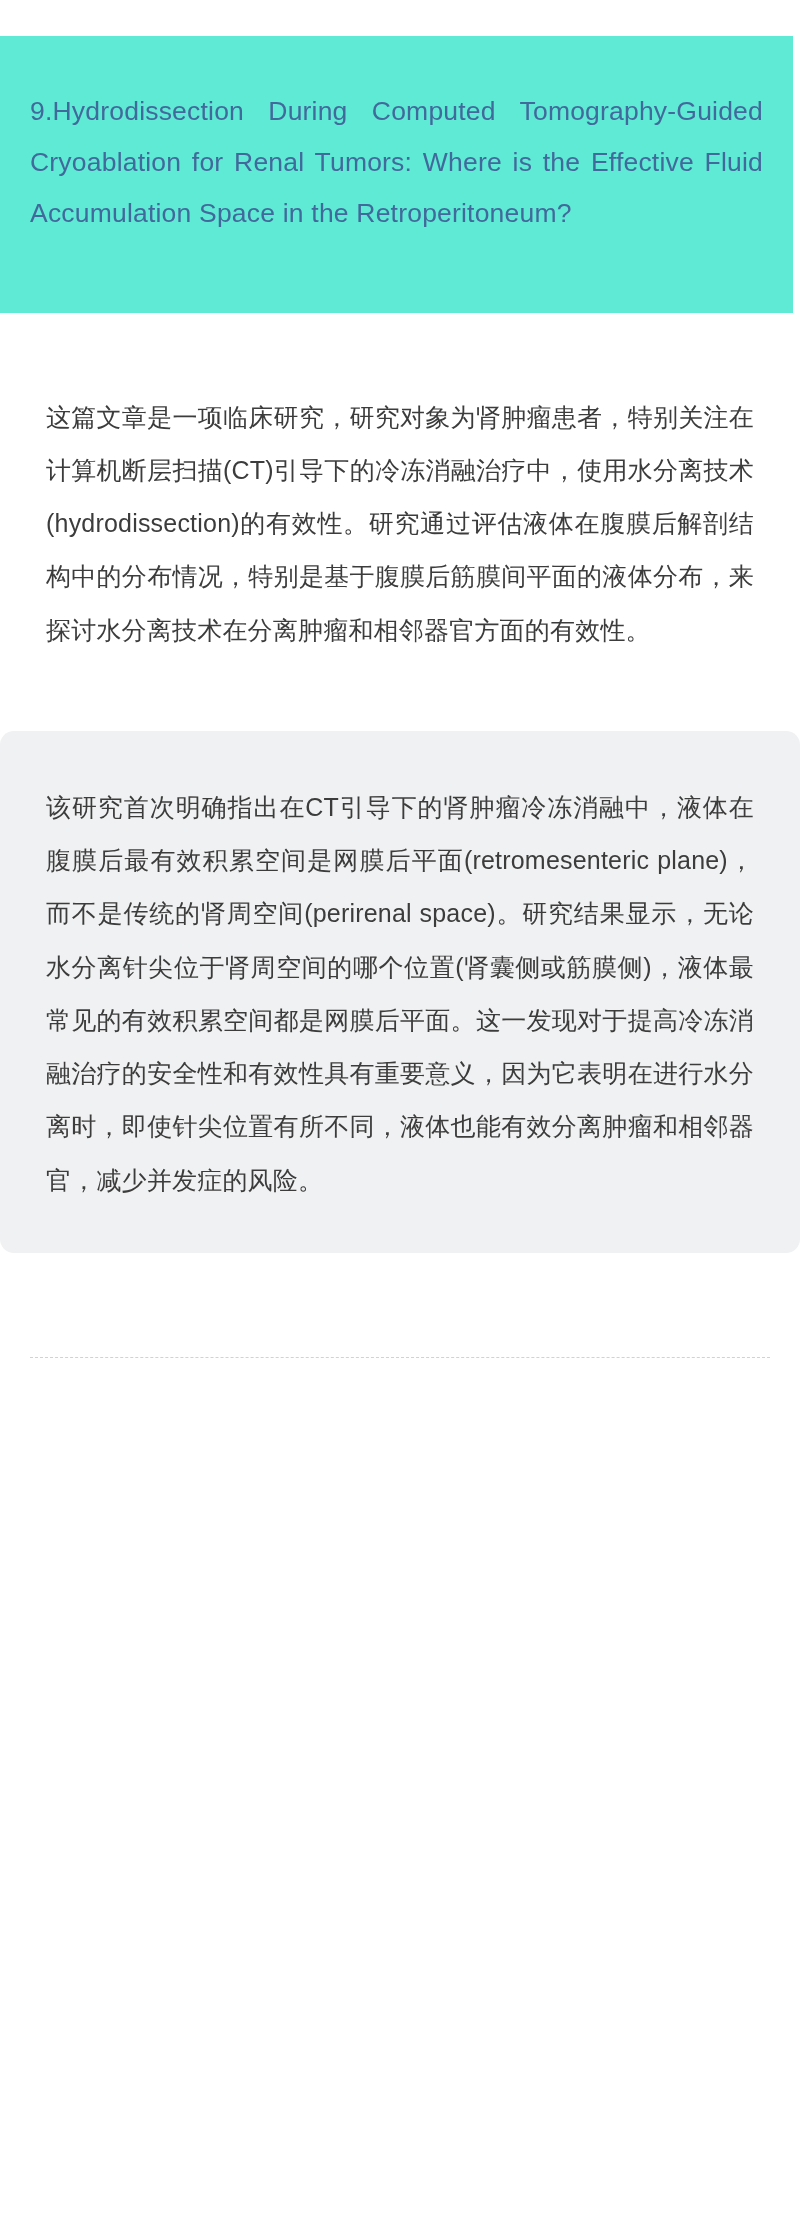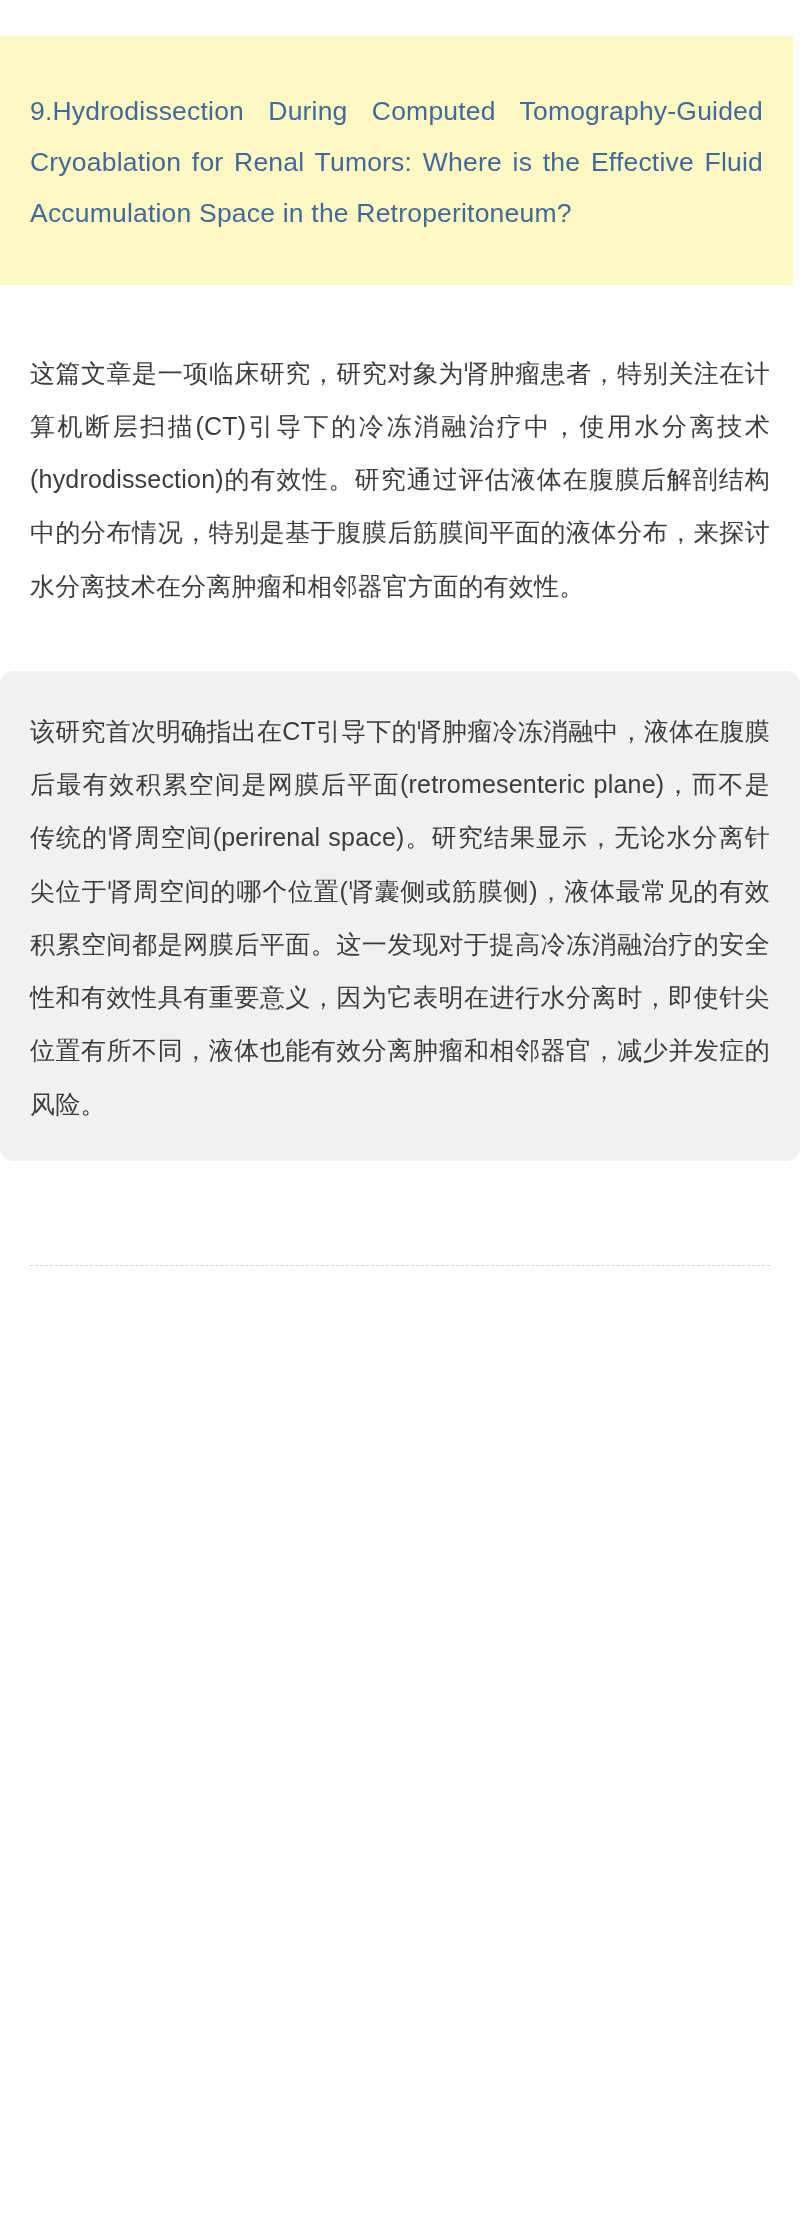--- a/index.html
+++ b/index.html
@@ -17,22 +17,22 @@
   .page {
     width: 800px;
     min-height: 2215px;
     box-sizing: border-box;
     background: #ffffff;
     padding: 0;
     position: relative;
   }
   
   .title-block {
-    background: #fef9c3;
-    padding: 50px 30px 46px 30px;
+    background: #5eead4;
+    padding: 50px 30px 74px 30px;
     margin: 0 7px 0 0;
     box-sizing: border-box;
   }
   .title-text {
     font-size: 26.5px;
     line-height: 1.92;
     color: #42699b;
     text-align: justify;
     text-justify: inter-ideograph;
     letter-spacing: 0.2px;
@@ -46,21 +46,21 @@
   .para-block.shaded {
     background: #f0f1f2;
     border-radius: 14px;
   }
   .para-text {
     font-size: 25px;
     line-height: 2.13;
     color: #3c3c3c;
     text-align: justify;
     text-justify: inter-ideograph;
-    margin: 0;
+    margin: 16px;
     letter-spacing: 0.2px;
   }
   .spacer-28 { height: 28px; }
   .spacer-34 { height: 34px; }
   .top-pad { height: 36px; }
   .divider {
     margin: 70px 30px 0 30px;
     border: 0;
     border-top: 1px dashed #cfd2d6;
     height: 0;

